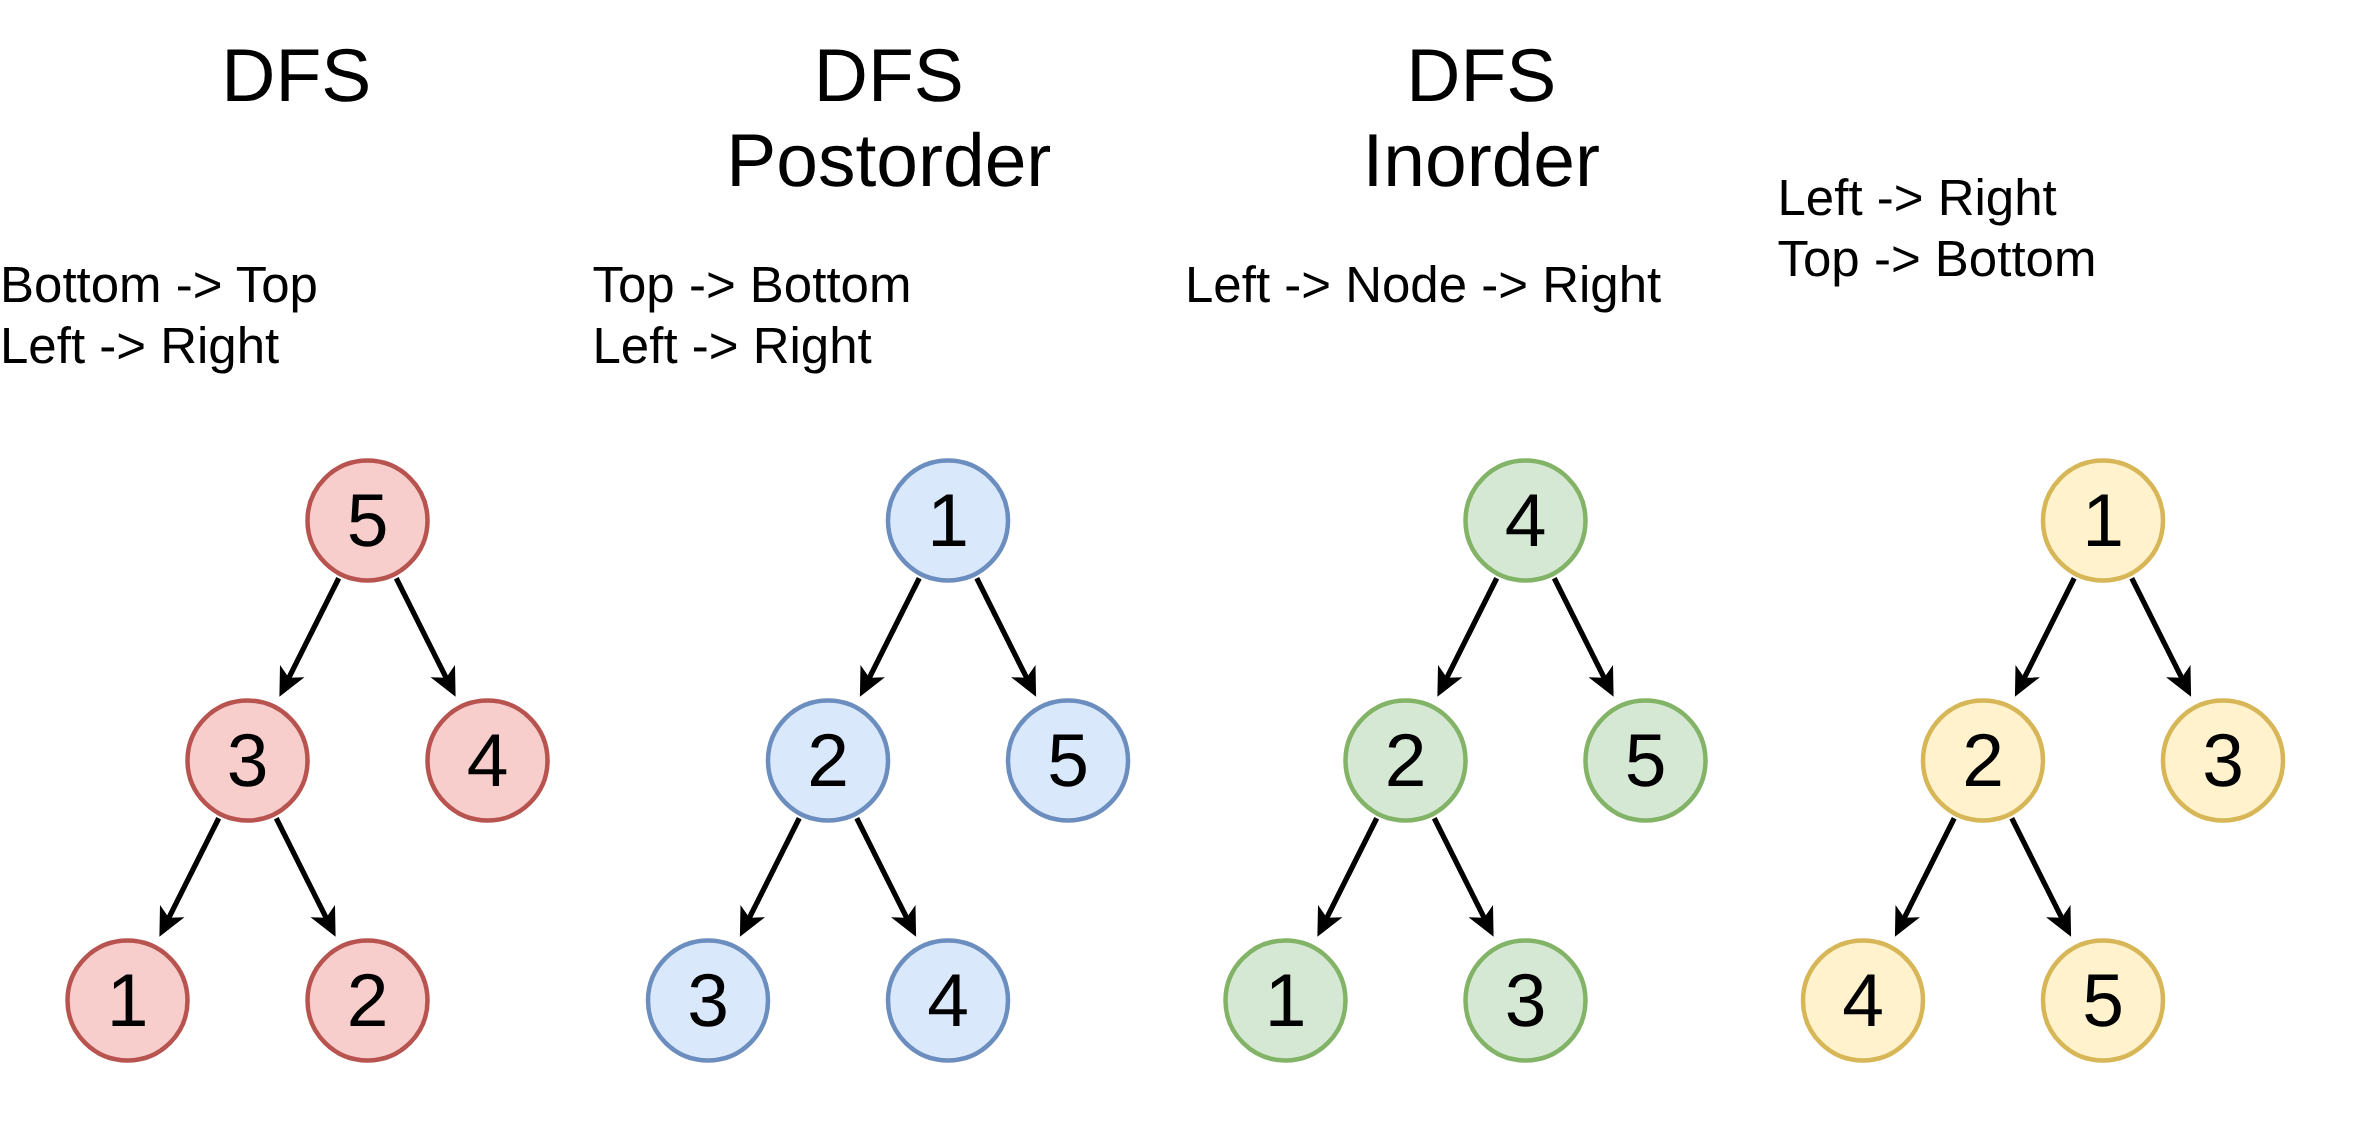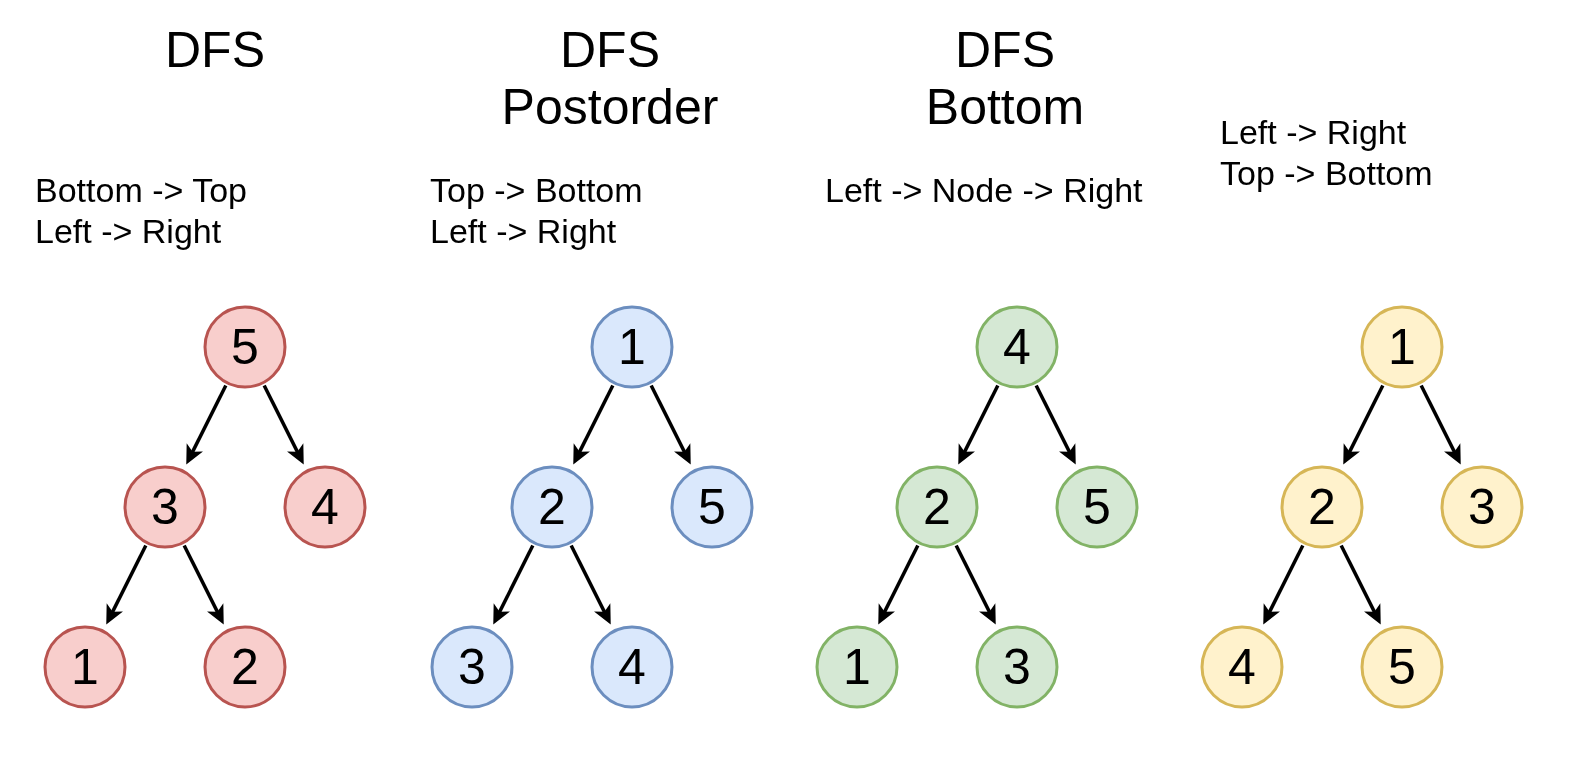--- a/index.html
+++ b/index.html
@@ -32,21 +32,21 @@
     top: 22px;
     left: 0;
     width: 100%;
     margin: 0;
     text-align: center;
     font-size: 50px;
     font-weight: 400;
     line-height: 57px;
   }
   .column:nth-child(4) .title { top: 10px; }
-  .title .line, .subtitle .line { display: block; padding-left: 35px; }
+  .title .line, .subtitle .line { display: block; }
   .subtitle {
     position: absolute;
     top: 170px;
     left: 0;
     width: 100%;
     margin: 0;
     text-align: left;
     font-size: 34px;
     font-weight: 400;
     line-height: 41px;
@@ -138,21 +138,21 @@
             <text x="43" y="385" text-anchor="middle" class="node-value" fill="#000000">3</text>
             <circle cx="203" cy="368" r="40" fill="#dae8fc" stroke="#6c8ebf" stroke-width="3"></circle>
             <text x="203" y="385" text-anchor="middle" class="node-value" fill="#000000">4</text>
           </svg>
         </div>
     </section>
 
     <section class="column">
       <h2 class="title">
         <span class="line">DFS</span>
-        <span class="line">Bottom</span>
+        <span class="line">Inorder</span>
       </h2>
       <p class="subtitle">
         <span class="line">Left -&gt; Node -&gt; Right</span>
       </p>
       <div class="tree">
           <svg viewBox="0 0 336 420" width="336" height="420">
             <defs>
               <marker id="arrowhead-2" viewBox="0 0 10 10" refX="6.8" refY="5" markerWidth="6.2" markerHeight="6.2" orient="auto" markerUnits="strokeWidth">
                 <path d="M0.5,0.8 L9.3,5 L0.5,9.2 L2.8,5 Z" fill="#000000"></path>
               </marker>

